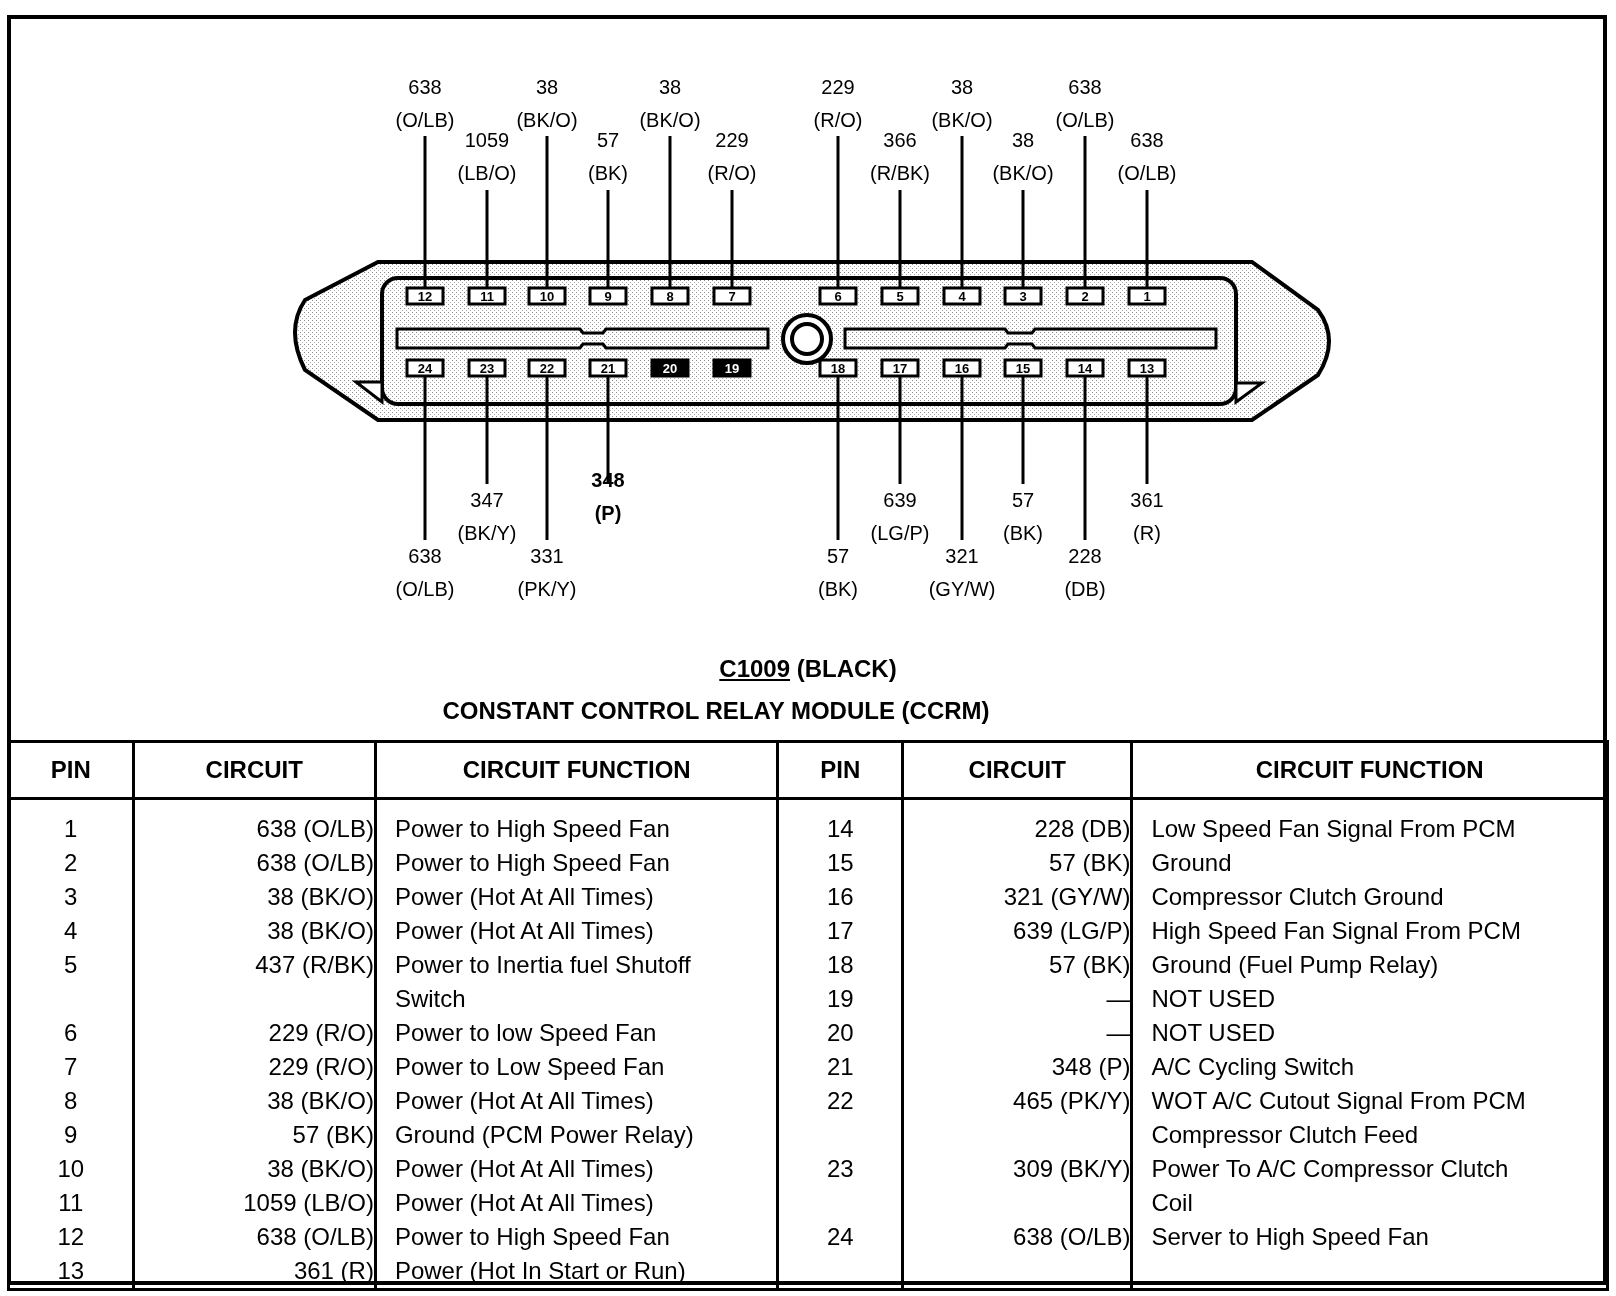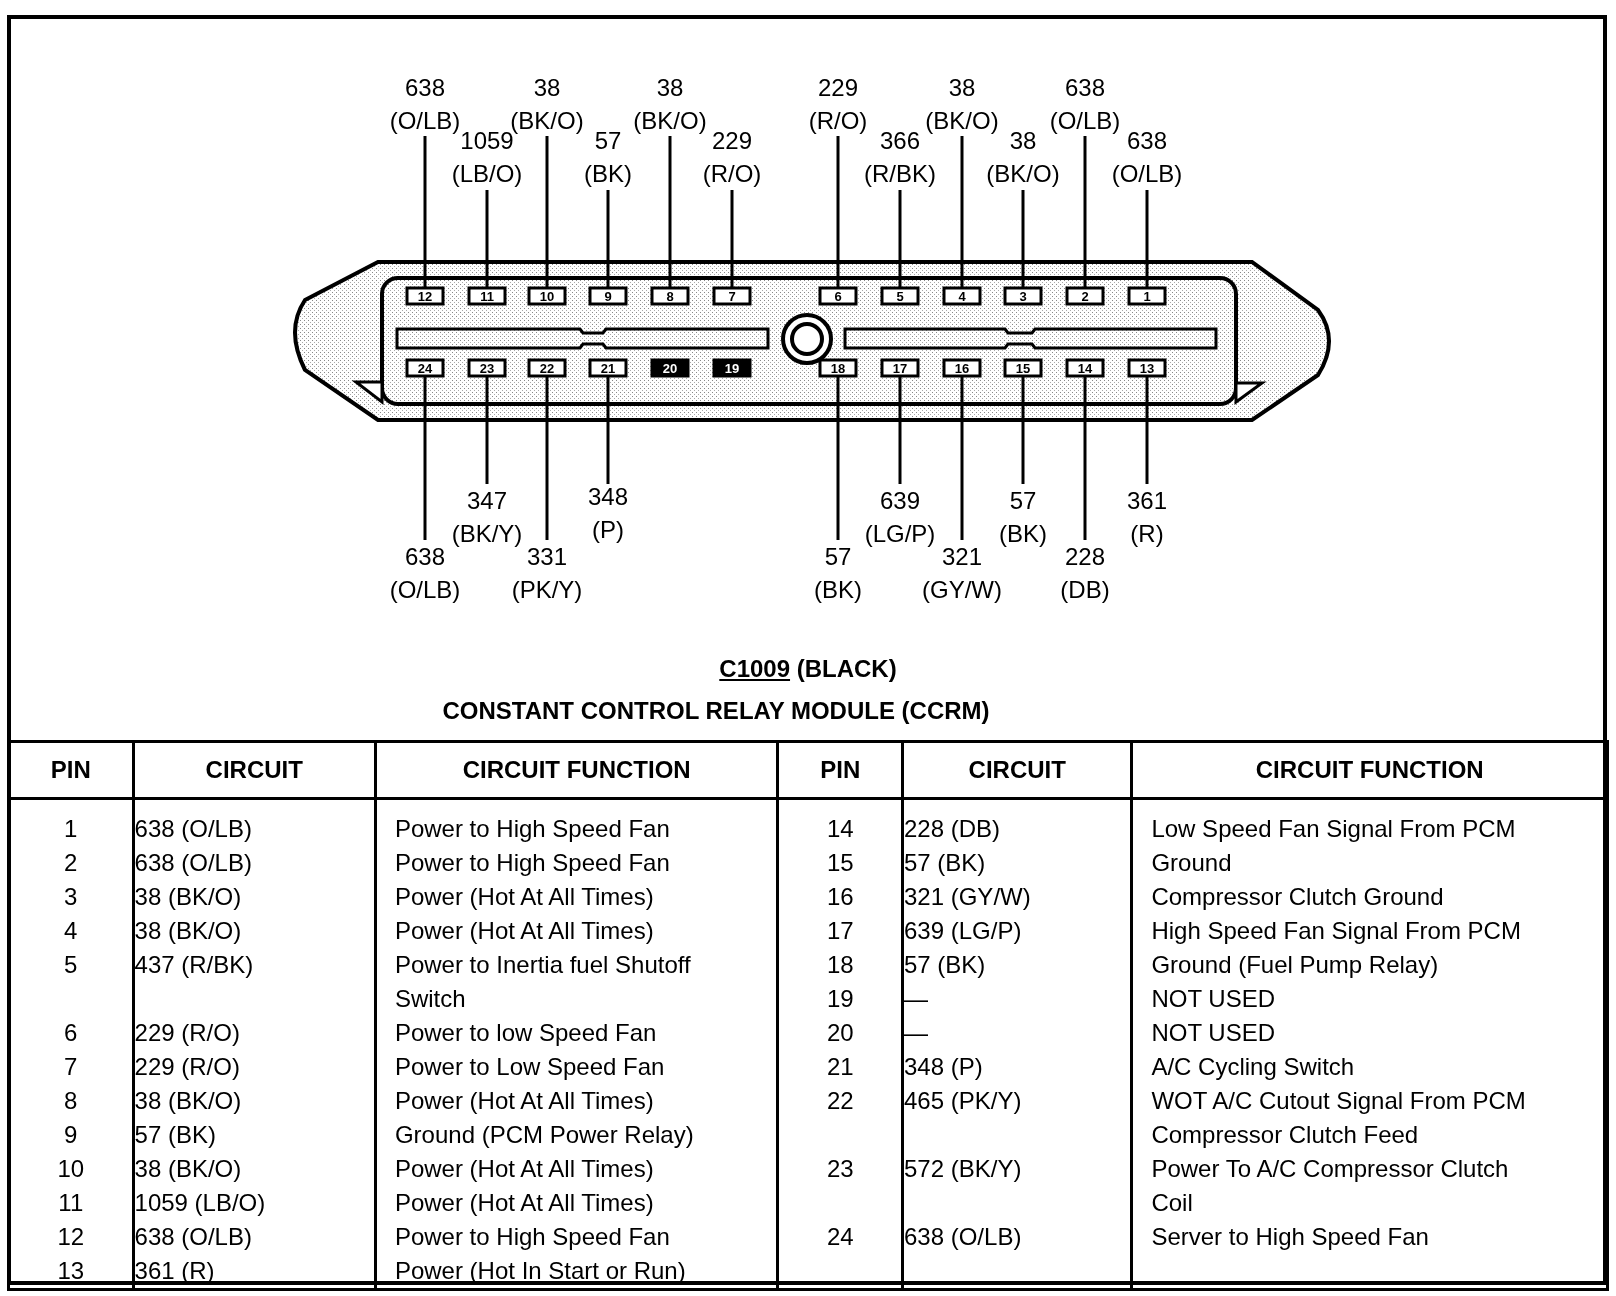--- a/index.html
+++ b/index.html
@@ -1,37 +1,37 @@
 <!DOCTYPE html>
 <html><head>
 <meta charset="utf-8">
 <style>
   html, body { margin: 0; padding: 0; background: #ffffff; }
   body { width: 1616px; height: 1296px; position: relative; overflow: hidden;
          font-family: "Liberation Sans", sans-serif; color: #000; }
   .frame { position: absolute; left: 7px; top: 15px; width: 1600px; height: 1270px;
            border: 4px solid #000; box-sizing: border-box; }
   .diagram { position: absolute; left: 0; top: 0; width: 1616px; height: 740px; }
-  .wire-label { position: absolute; font-size: 24px; text-align: center; width: 110px;
+  .wire-label { position: absolute; font-size: 20px; text-align: center; width: 110px;
                 line-height: 33px; }
   .wire-label .num, .wire-label .color { display: block; }
   .title1 { position: absolute; left: 0; width: 1616px; top: 655px; text-align: center;
             font-weight: bold; font-size: 24px; }
   .title1 .conn { text-decoration: underline; }
   .title2 { position: absolute; left: 0; width: 1432px; top: 697px; text-align: center;
             font-weight: bold; font-size: 24px; }
   .table-wrap { position: absolute; left: 7px; top: 740px; width: 1600px; height: 545px; }
   table { border-collapse: collapse; width: 1602px; position: absolute; left: 0; top: 0;
           font-size: 24px; }
   th { font-weight: bold; height: 52px; border: 3px solid #000; font-size: 24px; }
   td { vertical-align: top; border-left: 3px solid #000; border-right: 3px solid #000;
        padding: 0; }
   .cell-lines div { height: 34px; line-height: 34px; white-space: nowrap; }
   .c-pin { text-align: center; }
-  .c-circ { text-align: left; margin-left: 6px; }
+  .c-circ { text-align: right; margin-left: 6px; }
   .c-func { text-align: left; padding-left: 18px !important; }
   .body-row td { padding-top: 12px; height: 475px; border-bottom: 3px solid #000; }
 </style>
 </head>
 <body>
 
 <div class="frame"></div>
 
 <div class="diagram">
   <svg id="conn-svg" width="1616" height="640" style="position:absolute;left:0;top:0">
@@ -182,21 +182,21 @@
         <span class="color">(O/LB)</span>
       </div>
       <div class="wire-label" style="left: 432px; top: 484px;">
         <span class="num">347</span>
         <span class="color">(BK/Y)</span>
       </div>
       <div class="wire-label" style="left: 492px; top: 540px;">
         <span class="num">331</span>
         <span class="color">(PK/Y)</span>
       </div>
-      <div class="wire-label" style="left: 553px; top: 480px;">
+      <div class="wire-label" style="left: 553px; top: 464px; font-weight: bold;">
         <span class="num">348</span>
         <span class="color">(P)</span>
       </div>
       <div class="wire-label" style="left: 783px; top: 540px;">
         <span class="num">57</span>
         <span class="color">(BK)</span>
       </div>
       <div class="wire-label" style="left: 845px; top: 484px;">
         <span class="num">639</span>
         <span class="color">(LG/P)</span>
@@ -315,21 +315,21 @@
             <div>228 (DB)</div>
             <div>57 (BK)</div>
             <div>321 (GY/W)</div>
             <div>639 (LG/P)</div>
             <div>57 (BK)</div>
             <div>—</div>
             <div>—</div>
             <div>348 (P)</div>
             <div>465 (PK/Y)</div>
             <div></div>
-            <div>572 (BK/Y)</div>
+            <div>309 (BK/Y)</div>
             <div></div>
             <div>638 (O/LB)</div>
           </td>
         <td class="c-func cell-lines" id="r-func">
             <div>Low Speed Fan Signal From PCM</div>
             <div>Ground</div>
             <div>Compressor Clutch Ground</div>
             <div>High Speed Fan Signal From PCM</div>
             <div>Ground (Fuel Pump Relay)</div>
             <div>NOT USED</div>

